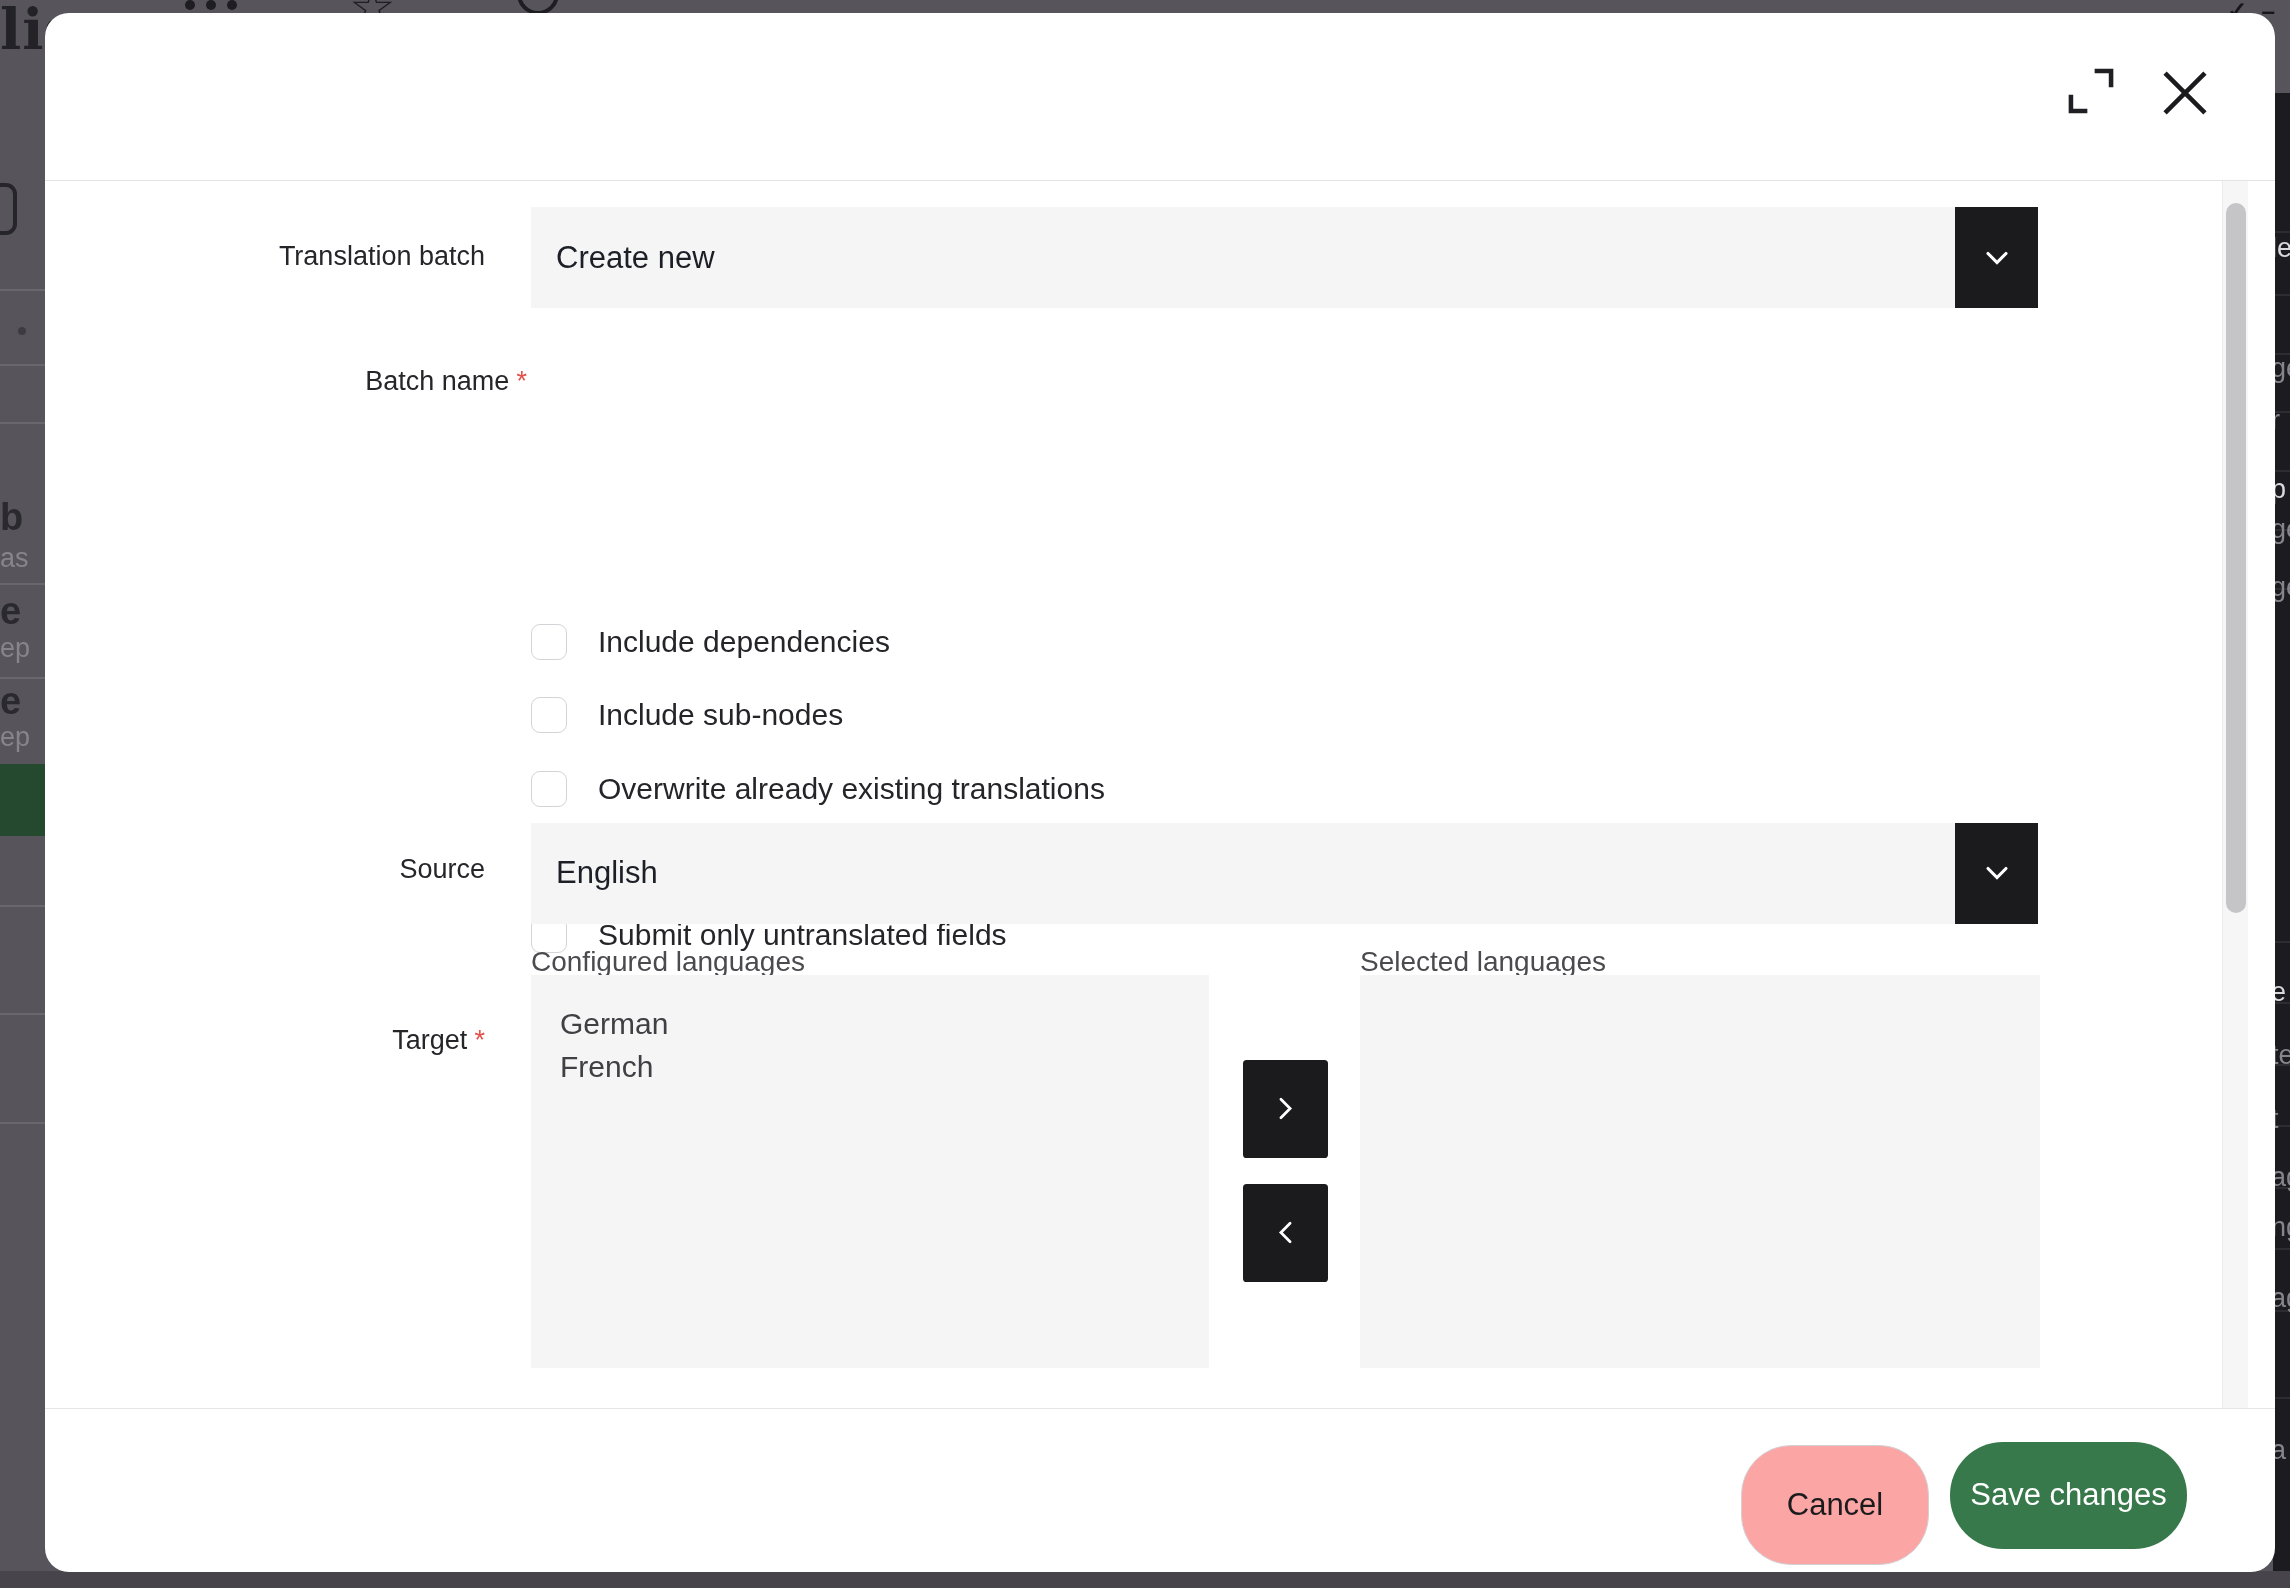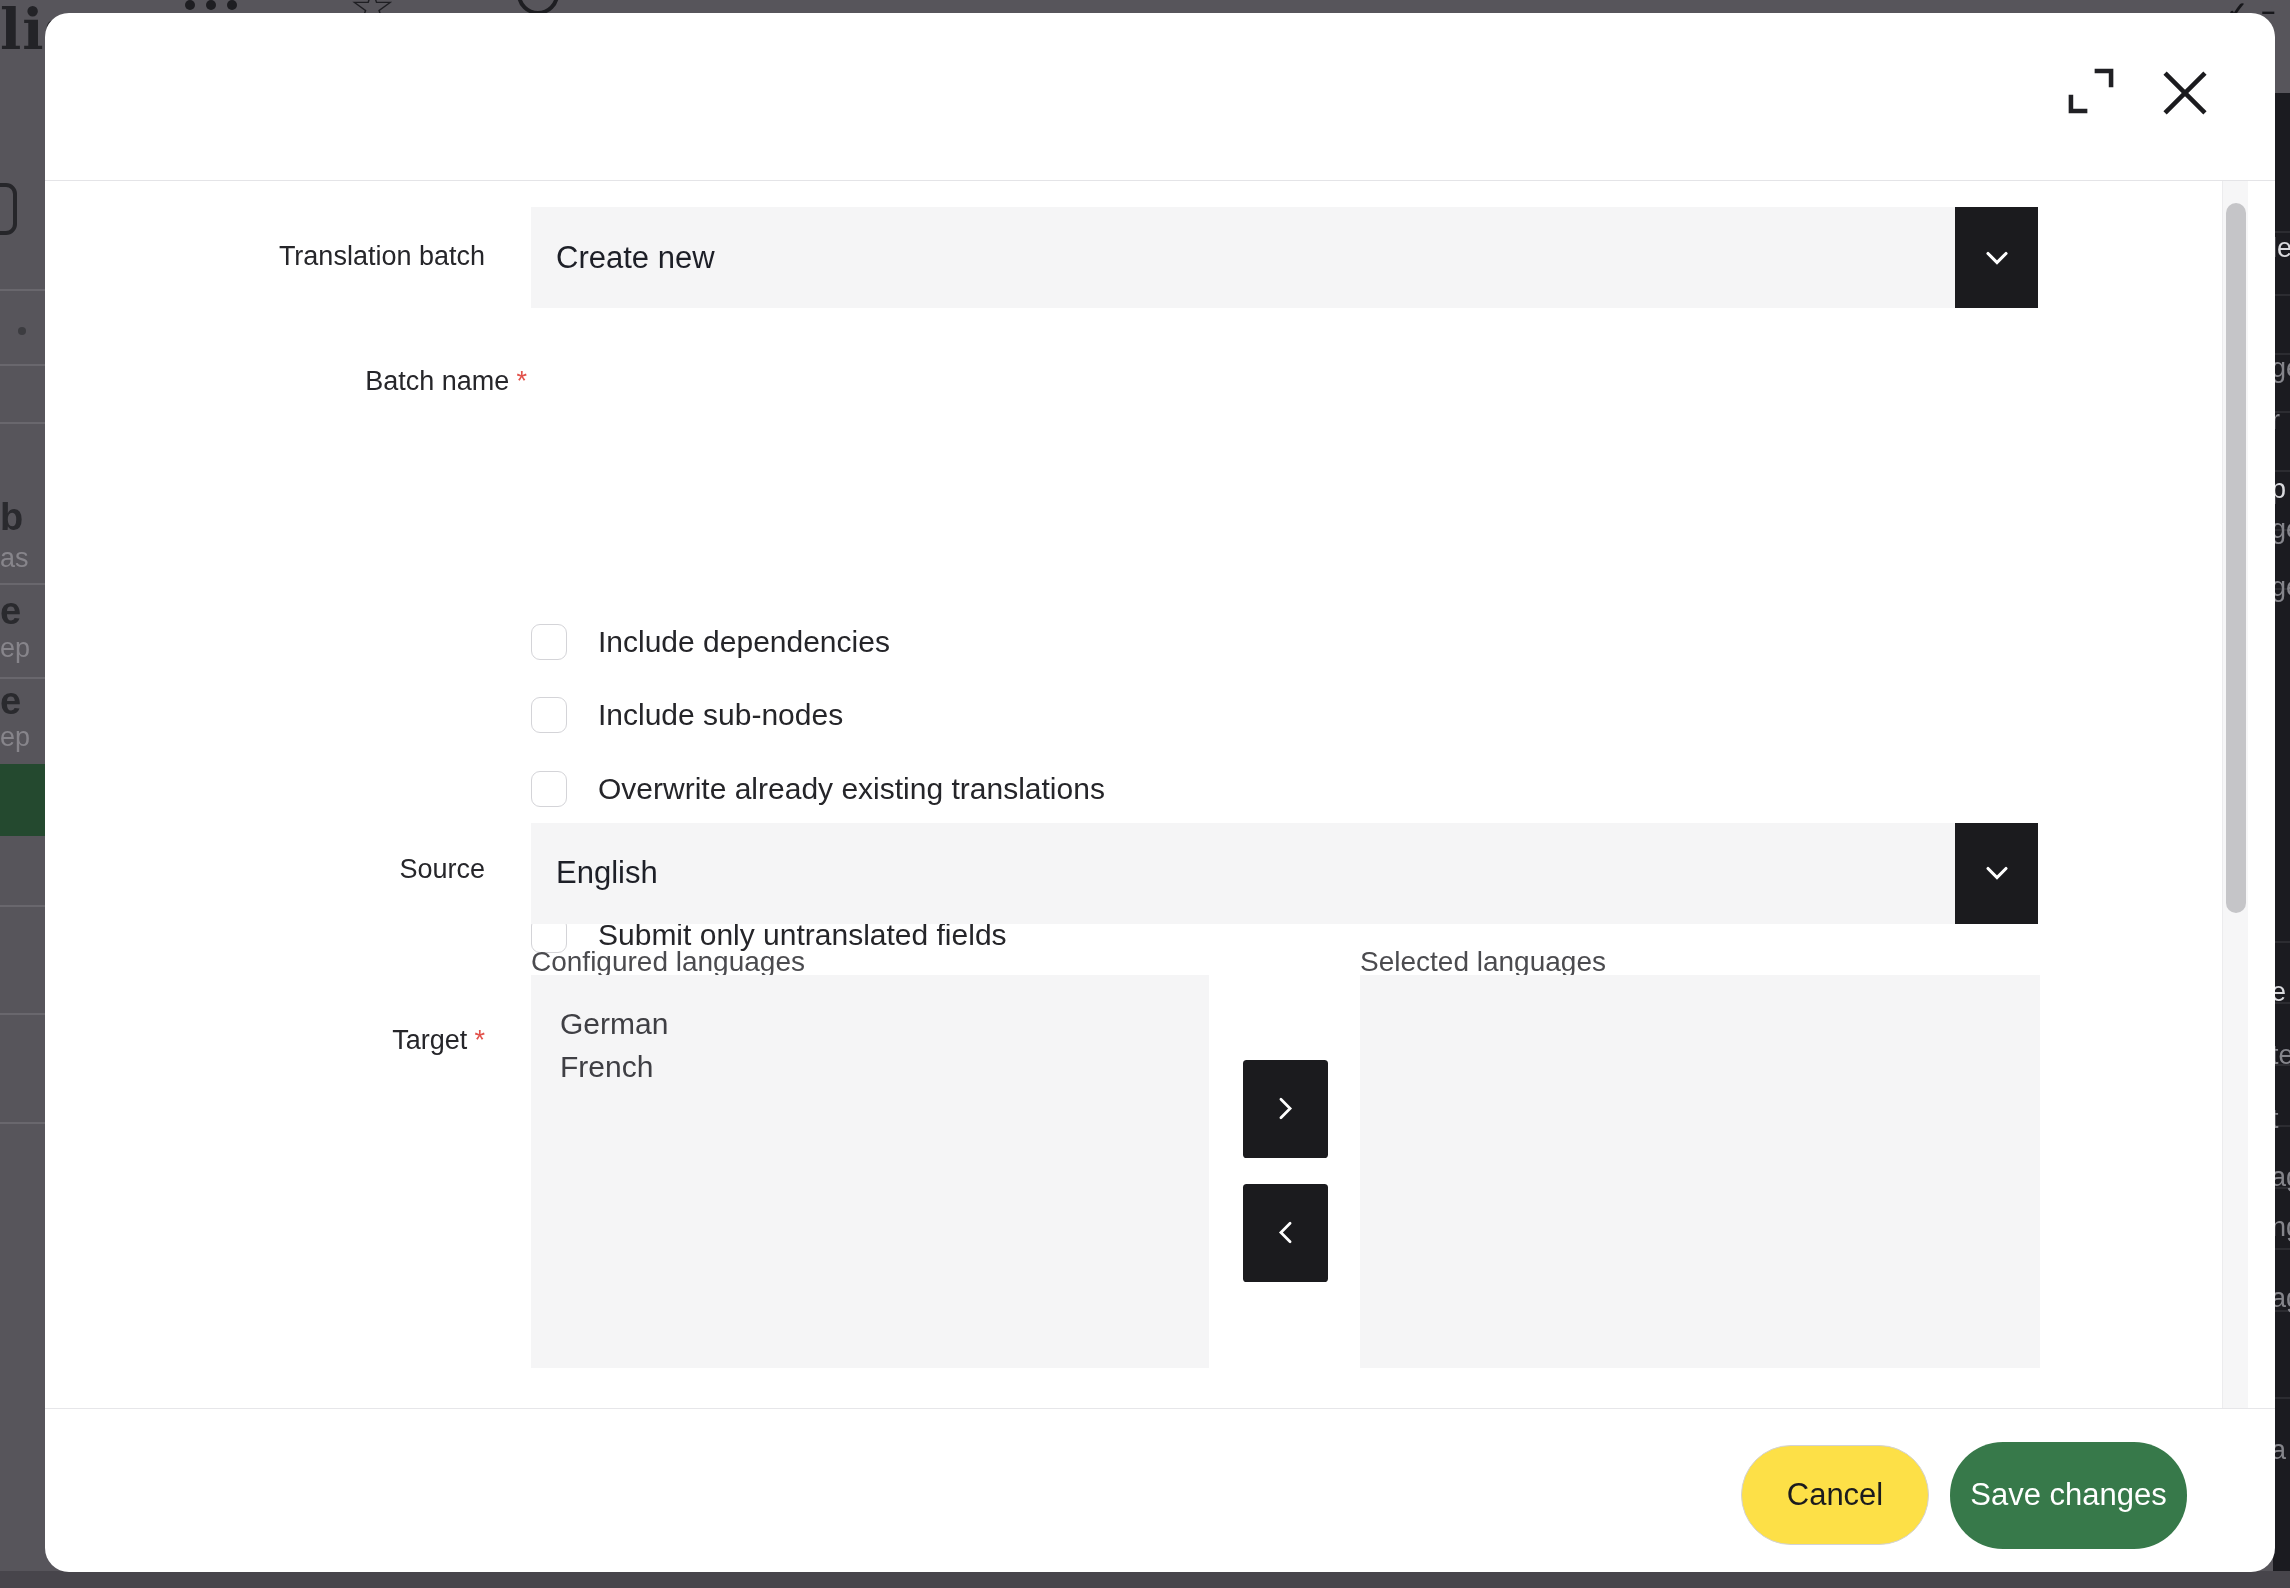--- a/index.html
+++ b/index.html
@@ -93,22 +93,22 @@
   .scroll-thumb {
     position:absolute; left:2.7px; top:22.6px; width:20px; height:710px;
     background:#c5c5c8; border-radius:10px; cursor:pointer;
   }
 
   .modal-footer {
     position:absolute; left:0; top:1395px; width:100%; height:164px;
     border-top:1.8px solid #e6e6e9;
   }
   .btn-cancel {
-    position:absolute; left:1696px; top:36px; width:188px; height:100px;
-    background:#fde047; border:1.8px solid #d2d2d6; border-radius:50px;
+    position:absolute; left:1696px; top:36px; width:188px; height:120px;
+    background:#fca5a5; border:1.8px solid #d2d2d6; border-radius:50px;
     font-family:"Liberation Sans", sans-serif; font-size:31px; color:#1b1b1e; cursor:pointer;
   }
   .btn-save {
     position:absolute; left:1905px; top:33px; width:237px; height:107px;
     background:#37794a; border:none; border-radius:53px;
     font-family:"Liberation Sans", sans-serif; font-size:31px; color:#ffffff; cursor:pointer;
   }
 </style>
 </head>
 <body>

